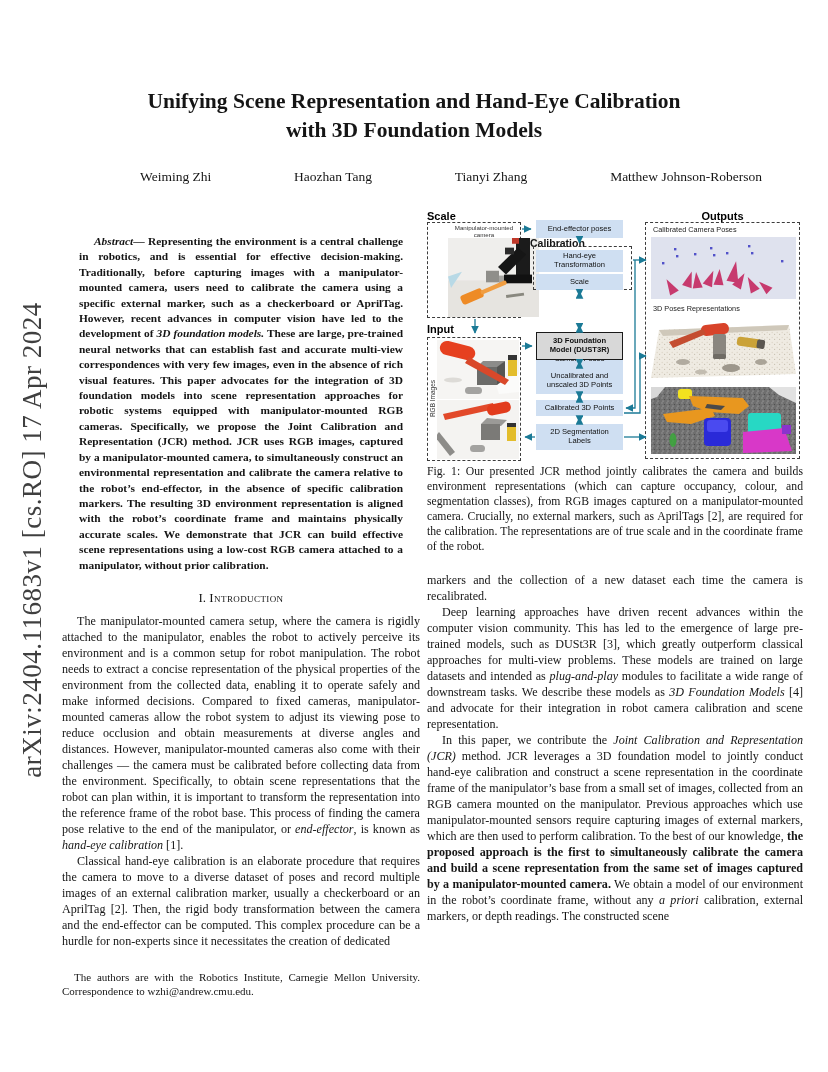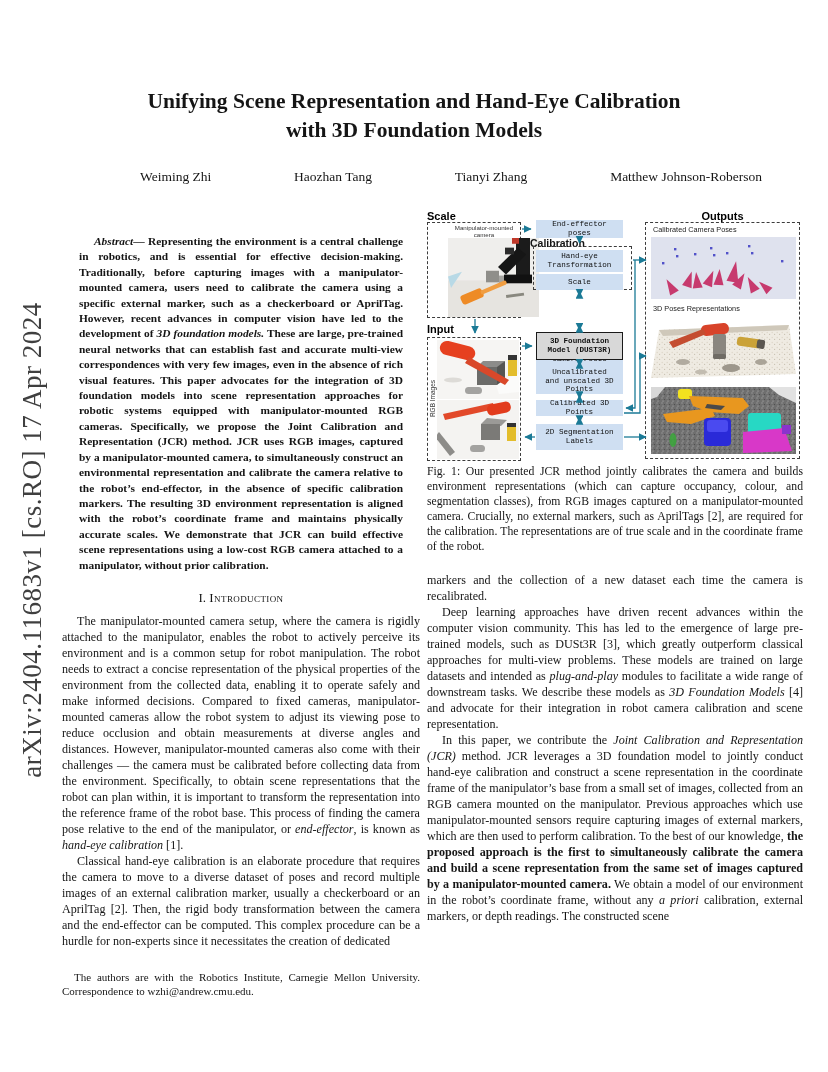--- a/index.html
+++ b/index.html
@@ -28,21 +28,21 @@
   .no-indent{text-indent:0;}
   .footnote{position:absolute;left:62px;top:971px;width:358px;font-size:11px;
             line-height:13.6px;text-align:justify;text-indent:12px;}
 
   
   .fig{position:relative;width:376px;height:250px;font-family:"Liberation Sans",sans-serif;}
   .fig-label{position:absolute;font-weight:bold;font-size:11px;color:#000;}
   .dashed{position:absolute;border:1.5px dashed #3c3c3c;box-sizing:border-box;background:#fff;padding-left:20px;}
   .node{position:absolute;left:109px;width:87px;background:#cfdff2;display:flex;align-items:center;
         justify-content:center;text-align:center;font-size:7.6px;line-height:1.18;color:#101010;
-        padding:8px;box-sizing:border-box;z-index:2;font-family:Liberation Mono, monospace;}
+        padding:8px;box-sizing:border-box;z-index:2;}
   .model{background:#d8d8d8;border:1.4px solid #1a1a1a;font-weight:bold;}
   .setup-box{left:0;top:9px;width:94px;height:96px;display:flex;flex-direction:column;}
   .setup-cap{font-size:6.2px;color:#333;text-align:center;padding-top:1px;}
   .input-box{left:0;top:124px;width:94px;height:124px;}
   .rgb-label{position:absolute;left:-40px;top:57px;width:88px;text-align:center;
              transform:rotate(-90deg);font-size:6.5px;color:#333;}
   .photo{display:block;}
   .in-photo{position:absolute;left:9px;width:82px;height:59px;}
   .cal-label{position:absolute;left:103px;top:24px;font-weight:bold;font-size:10.5px;}
   .cal-box{left:106px;top:33px;width:99px;height:44px;background:transparent;}

